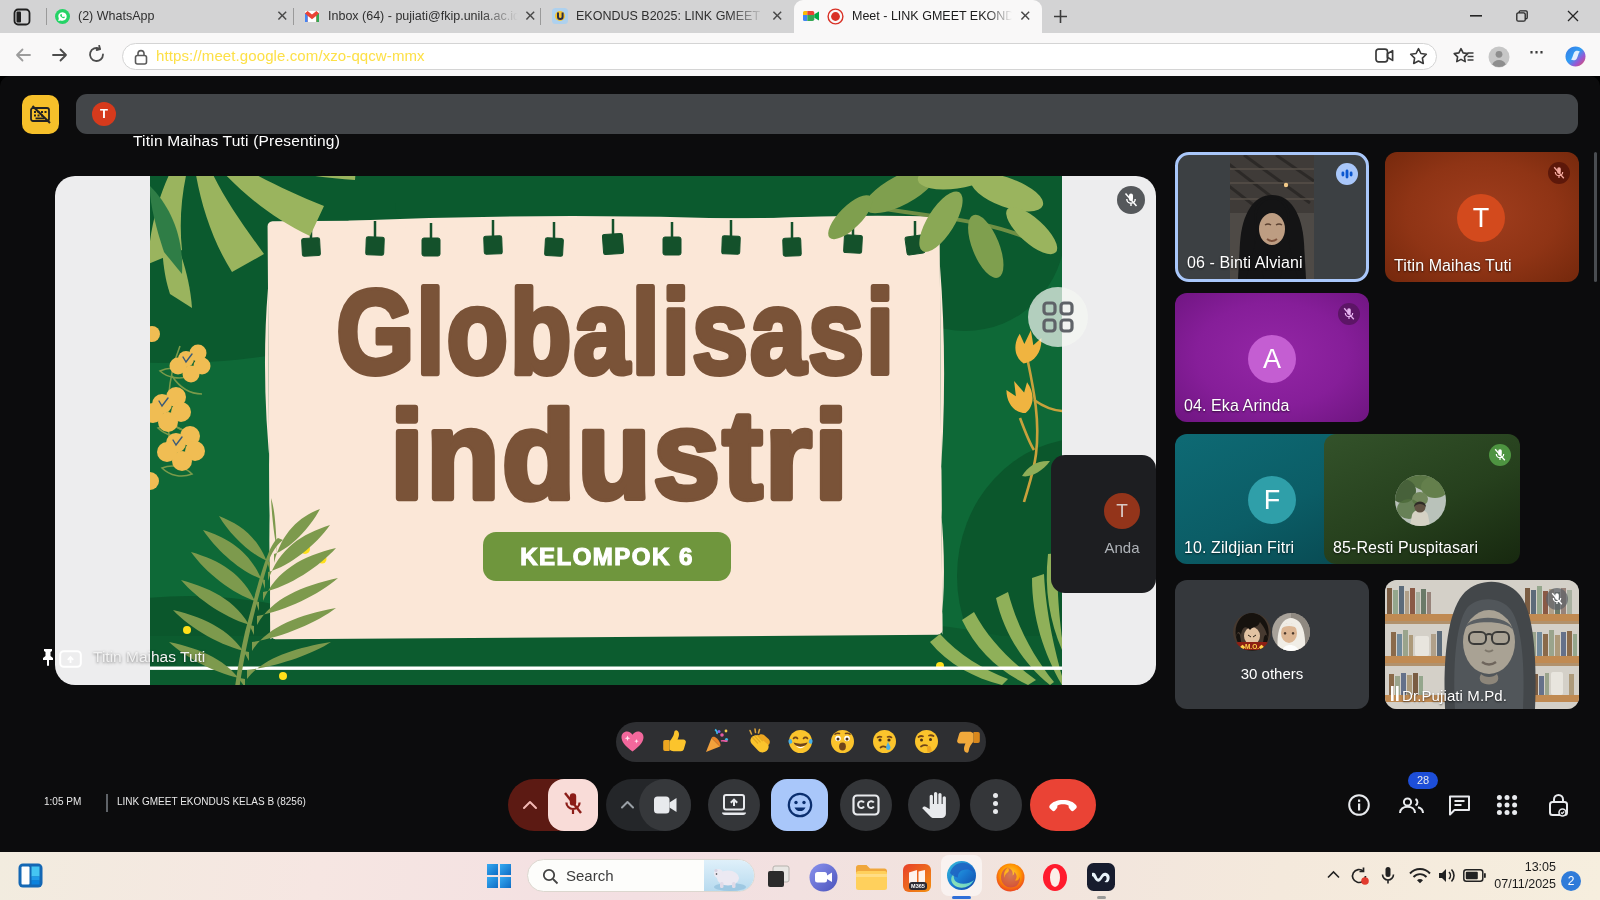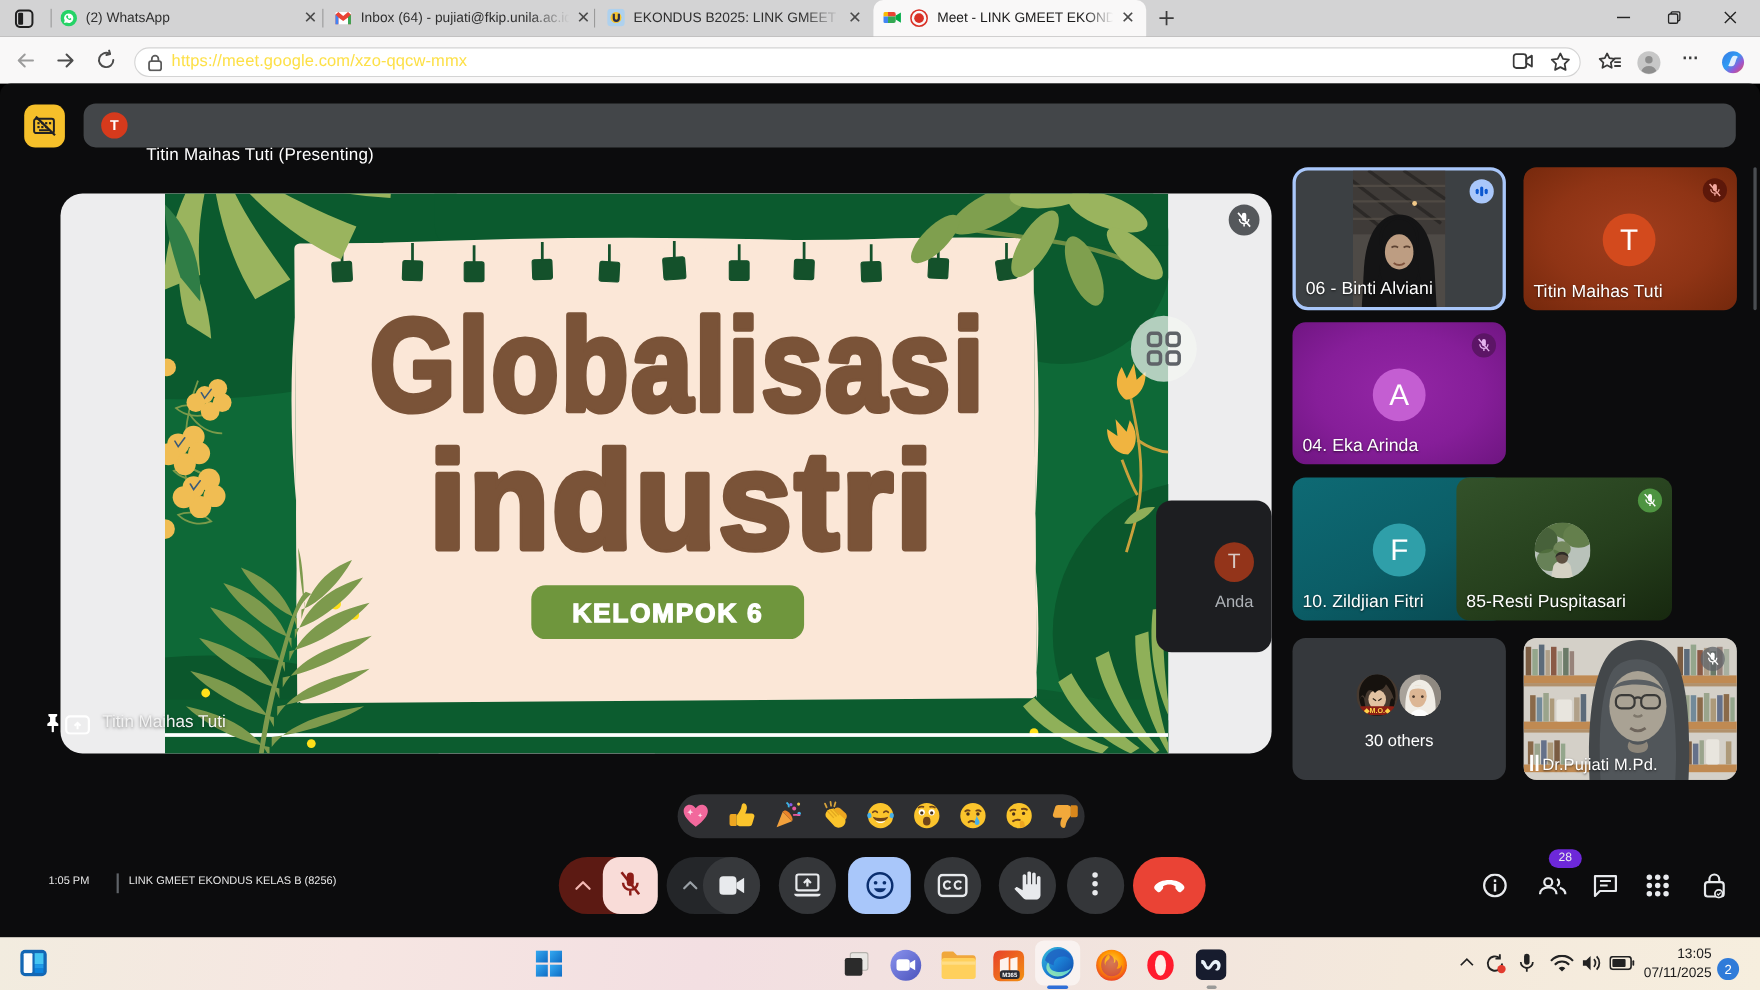--- a/index.html
+++ b/index.html
@@ -752,21 +752,21 @@
     <rect x="10" y="9.5" width="2.2" height="7" fill="#e8eaed"></rect>
       <rect x="10" y="5.5" width="2.2" height="2.4" fill="#e8eaed"></rect>
   </svg>
   <svg class="abs" style="left:1398px;top:718px" width="27" height="22" viewBox="0 0 27 22">
     <g fill="none" stroke="#e8eaed" stroke-width="2">
       <circle cx="9.5" cy="8" r="3.6"></circle>
       <path d="M2 19c0-4 3.4-6.3 7.5-6.3S17 15 17 19"></path>
       <path d="M17.5 5a3.6 3.6 0 0 1 0 6.4M20 13.2c2.8.8 5 2.6 5 5.8"></path>
     </g>
   </svg>
-  <div class="abs" style="left:1408px;top:696px;width:30px;height:17px;border-radius:9px;background:#6d28d9;color:#e8eaed;font-size:11px;text-align:center;line-height:17px">28</div>
+  <div class="abs" style="left:1408px;top:696px;width:30px;height:17px;border-radius:9px;background:#1d4ed8;color:#e8eaed;font-size:11px;text-align:center;line-height:17px">28</div>
   <svg class="abs" style="left:1448px;top:718px" width="23" height="22" viewBox="0 0 23 22">
     <path d="M2 2.5h19v13.5H6.5L2 20.5z" fill="none" stroke="#e8eaed" stroke-width="2" stroke-linejoin="round"></path>
     <path d="M6.5 7h10M6.5 11h7" stroke="#e8eaed" stroke-width="1.8"></path>
   </svg>
   <svg class="abs" style="left:1496px;top:718px" width="22" height="22" viewBox="0 0 22 22">
     <g fill="#e8eaed">
       <circle cx="3.4" cy="3.4" r="2.5"></circle>
         <circle cx="11" cy="3.4" r="2.5"></circle>
         <circle cx="18.6" cy="3.4" r="2.5"></circle>
       <circle cx="3.4" cy="11" r="2.5"></circle>
@@ -802,20 +802,38 @@
           <stop offset="0" stop-color="#35aaf2"></stop>
           <stop offset="1" stop-color="#0f6cc4"></stop>
         </linearGradient>
       </defs>
     <rect x="0" y="0" width="11" height="11" fill="url(#wg)"></rect>
       <rect x="13" y="0" width="11" height="11" fill="url(#wg)"></rect>
     <rect x="0" y="13" width="11" height="11" fill="url(#wg)"></rect>
       <rect x="13" y="13" width="11" height="11" fill="url(#wg)"></rect>
   </svg>
 
+  <div class="abs" style="left:527px;top:7px;width:228px;height:33px;border-radius:17px;background:#fdfdfb;border:1px solid #dcd7cf;overflow:hidden">
+    <svg class="abs" style="left:14px;top:8px" width="17" height="17" viewBox="0 0 17 17">
+      <circle cx="7" cy="7" r="5.2" fill="none" stroke="#444" stroke-width="1.8"></circle>
+      <path d="M11 11l4.5 4.5" stroke="#444" stroke-width="1.8"></path>
+    </svg>
+    <div class="abs" style="left:38px;top:7px;font-size:15px;color:#3c3c3c">Search</div>
+    <div class="abs" style="left:176px;top:0;width:52px;height:33px;background:linear-gradient(180deg,#dff0fa,#b5d9ee)">
+      <svg class="abs" style="left:6px;top:4px" width="40" height="27" viewBox="0 0 40 27">
+        <ellipse cx="20" cy="23" rx="16" ry="4" fill="#9ec8e2"></ellipse>
+        <ellipse cx="18" cy="14" rx="11" ry="7.5" fill="#ece9f2"></ellipse>
+        <circle cx="8.5" cy="9.5" r="4.5" fill="#ece9f2"></circle>
+        <circle cx="6" cy="6.5" r="1.6" fill="#d8d2e2"></circle>
+        <rect x="10" y="18" width="3.5" height="6" rx="1.5" fill="#e0dbe8"></rect>
+        <rect x="22" y="18" width="3.5" height="6" rx="1.5" fill="#e0dbe8"></rect>
+        <circle cx="6.5" cy="10" r="0.8" fill="#333"></circle>
+      </svg>
+    </div>
+  </div>
 
   <svg class="abs" style="left:767px;top:13px" width="23" height="23" viewBox="0 0 23 23">
     <rect x="6" y="1" width="16" height="16" rx="2" fill="#e8e6e3" stroke="#b5b2ad" stroke-width="1"></rect>
     <rect x="1" y="6" width="16" height="16" rx="2" fill="#2b2b2b"></rect>
   </svg>
 
   <svg class="abs" style="left:809px;top:11px" width="29" height="29" viewBox="0 0 29 29">
     <defs>
         <linearGradient id="tg" x1="0" y1="0" x2="1" y2="1">
           <stop offset="0" stop-color="#8a93ee"></stop>

